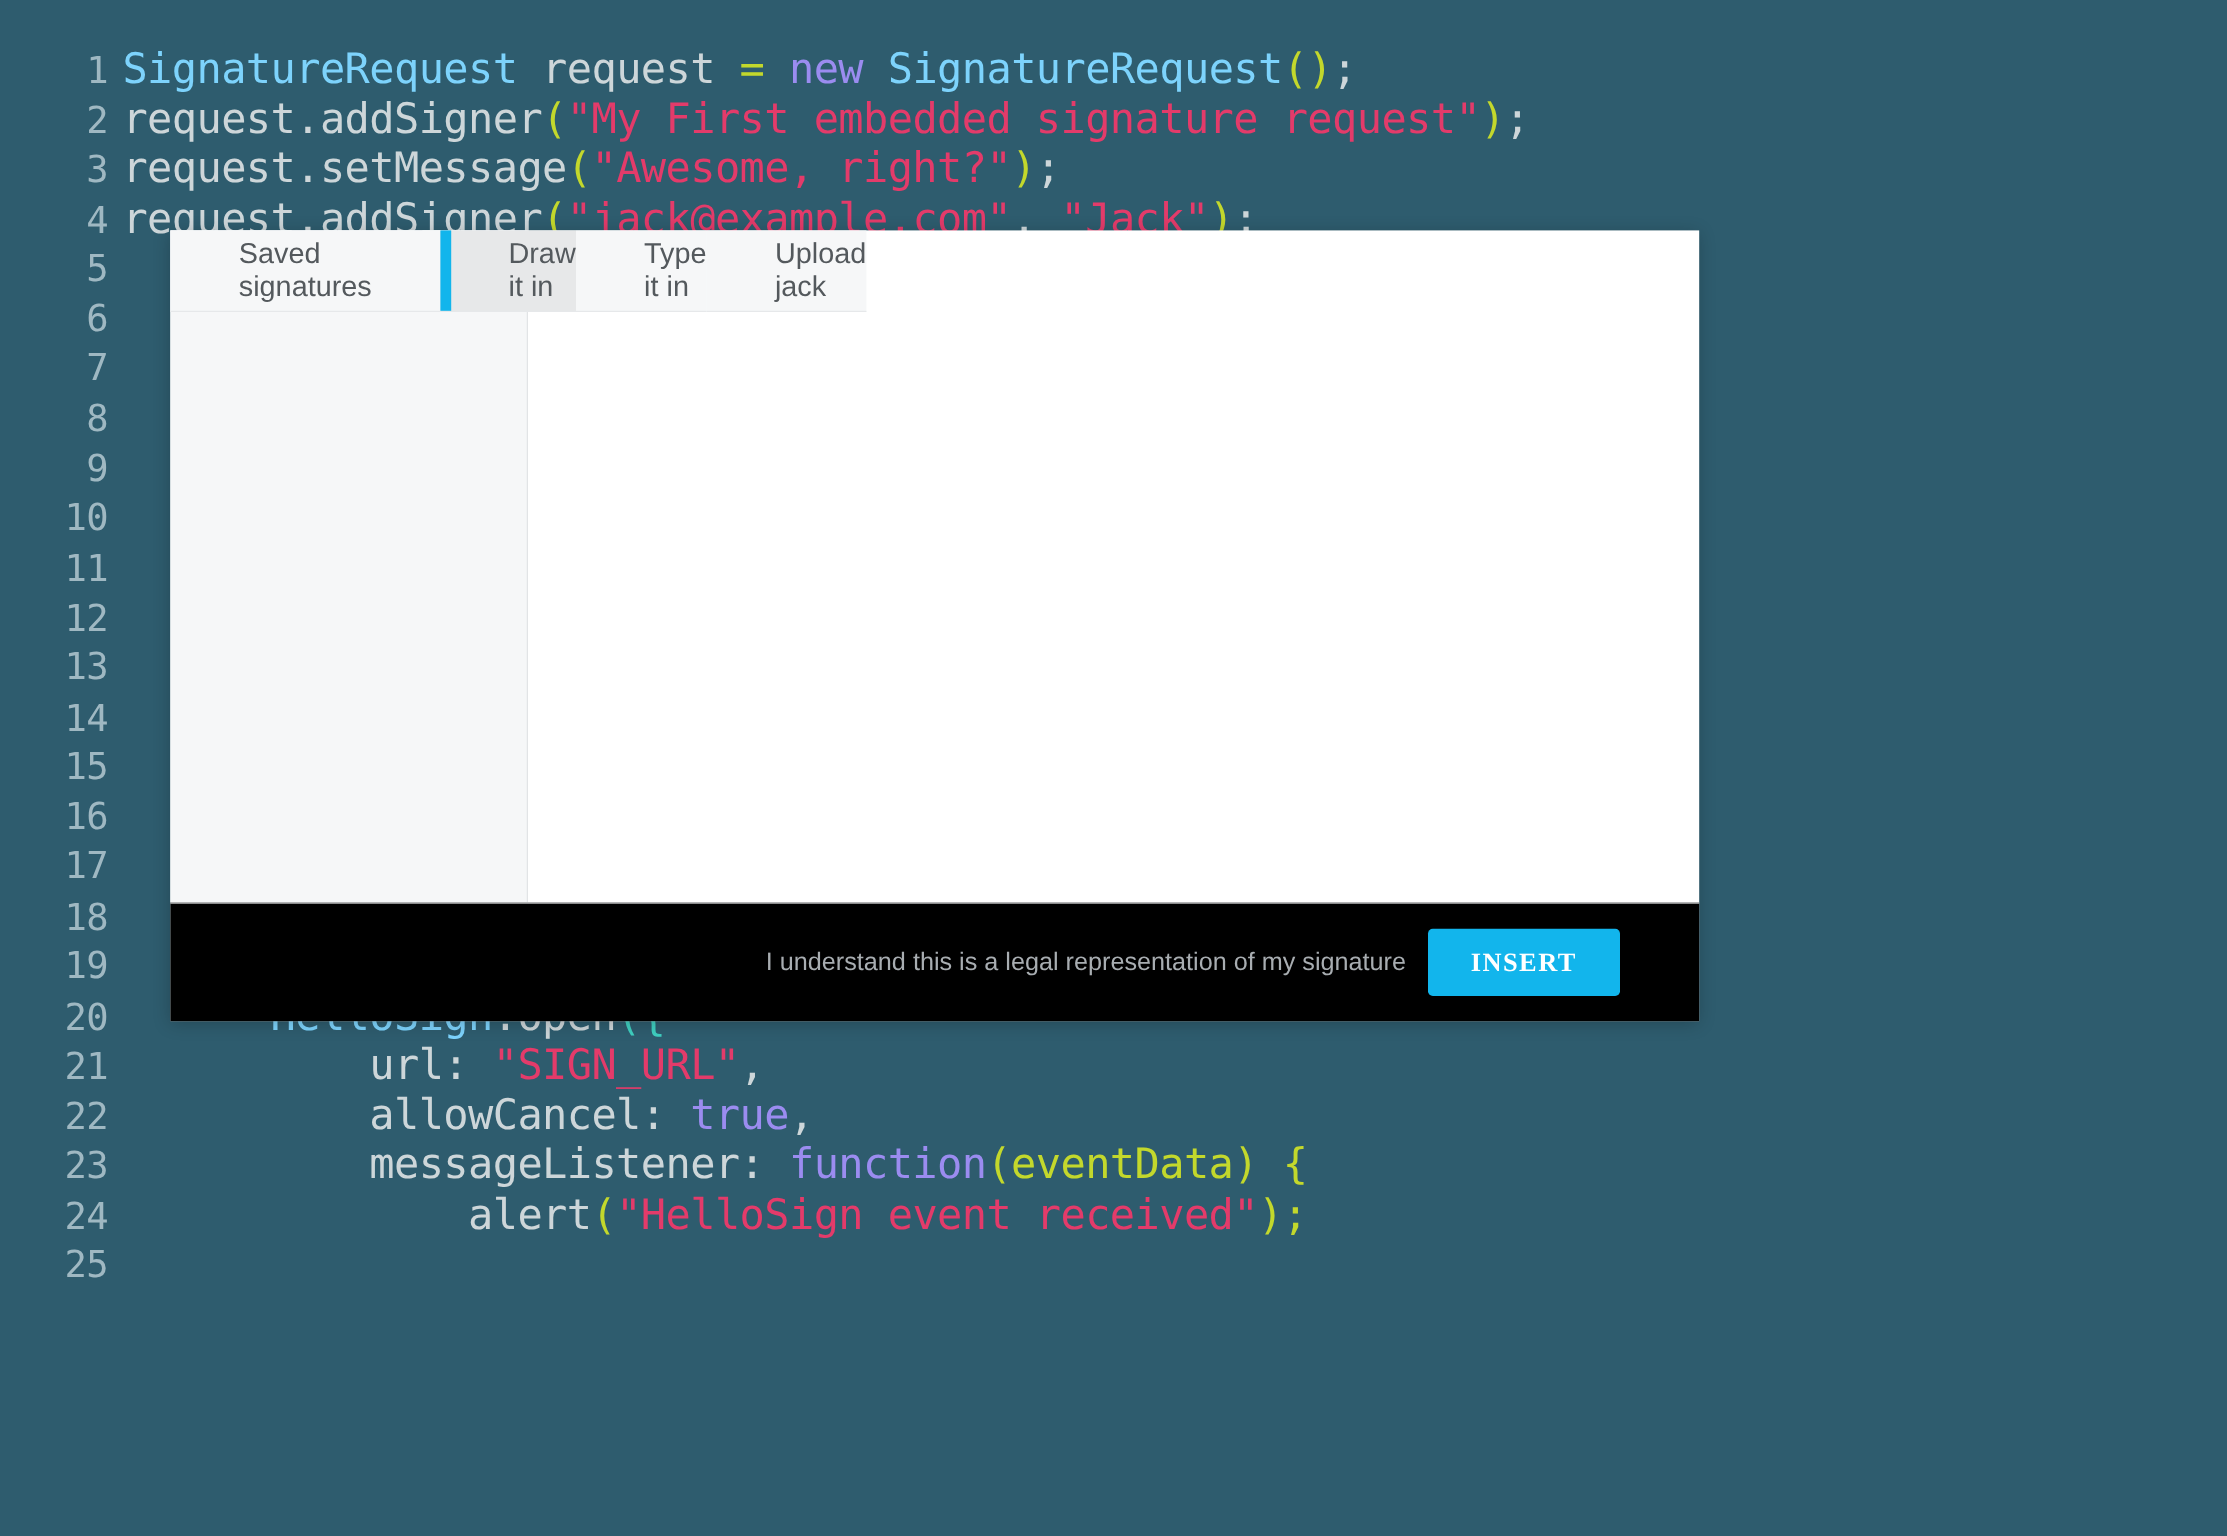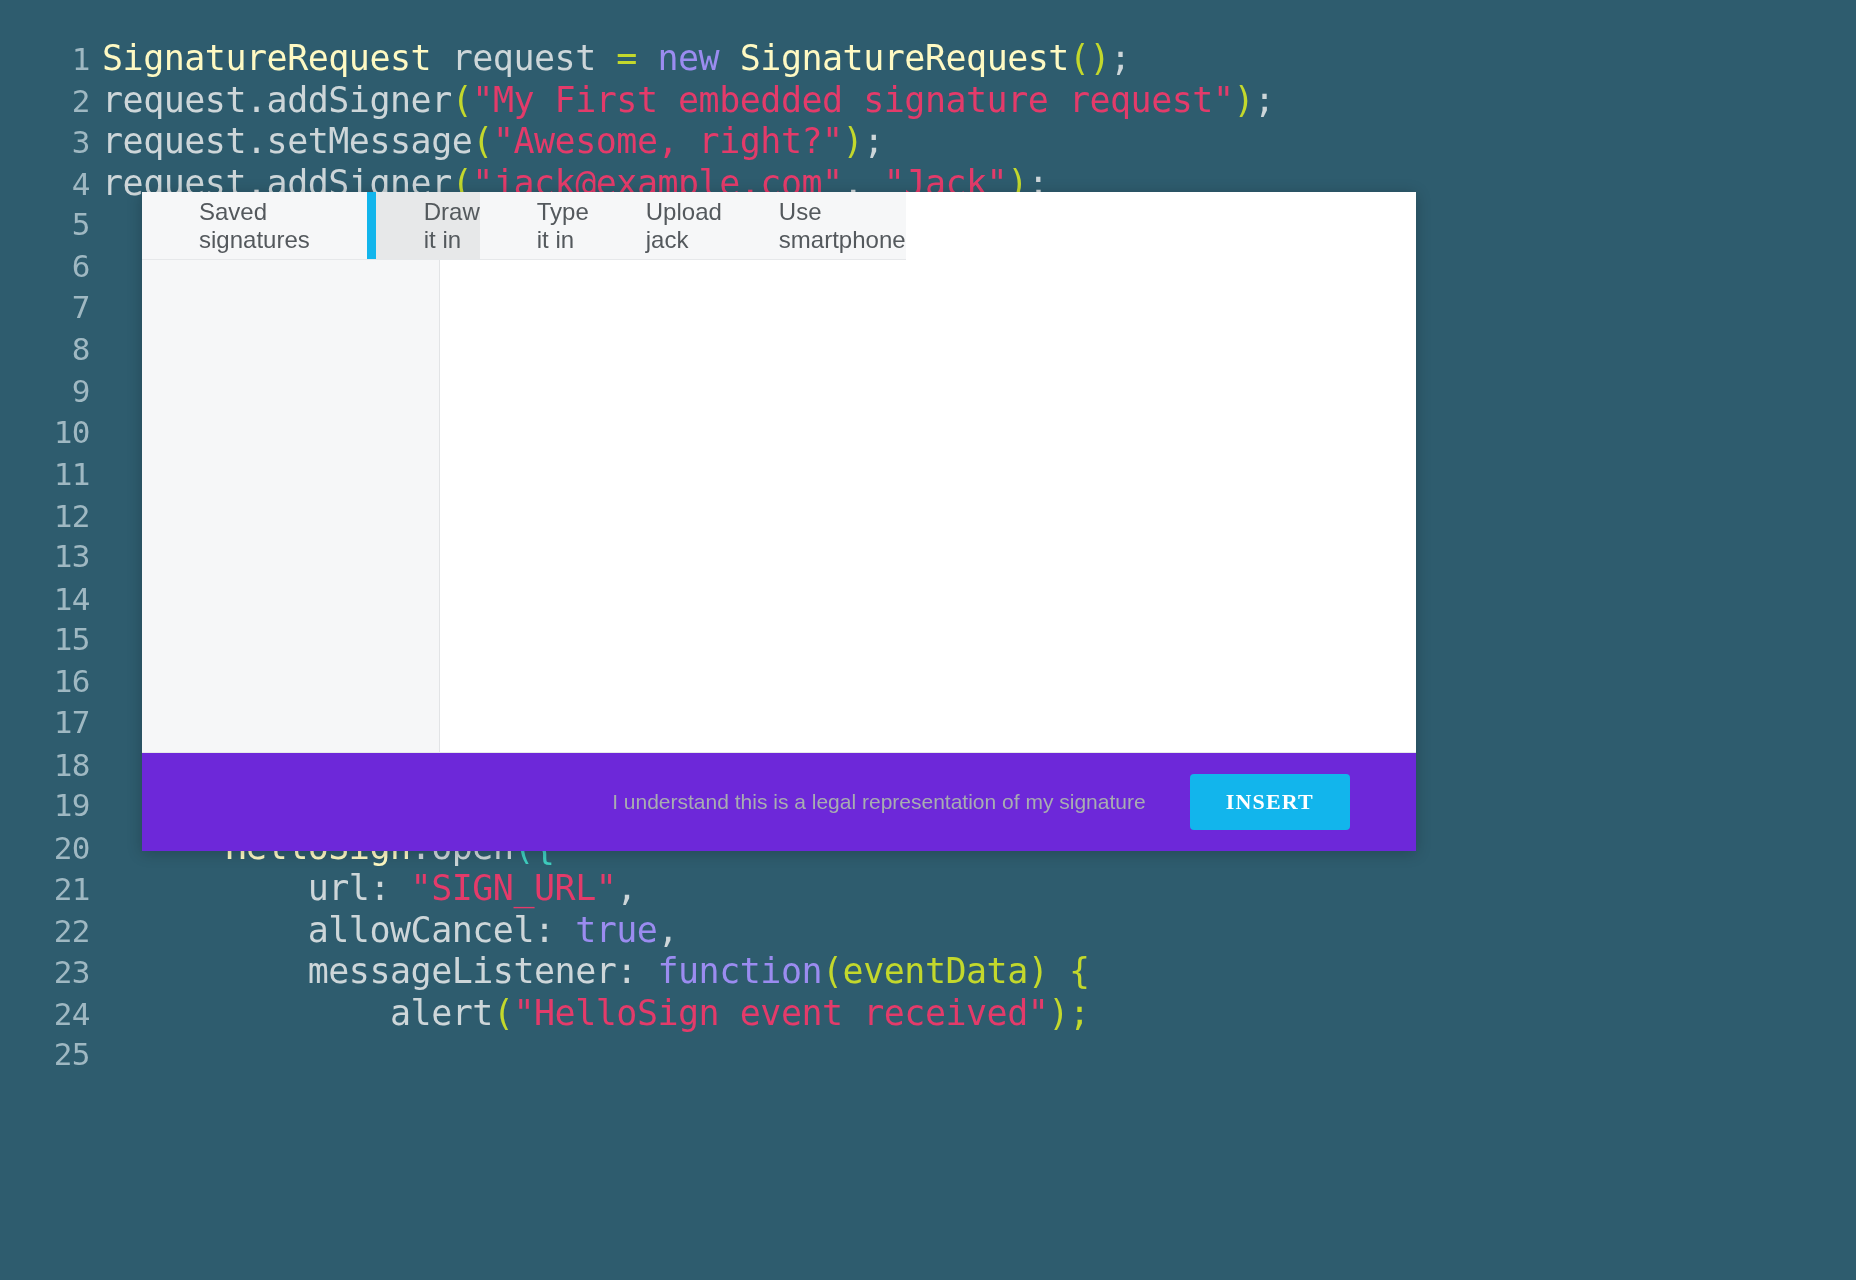--- a/index.html
+++ b/index.html
@@ -31,21 +31,21 @@
     width: 102px;
     flex: 0 0 102px;
     text-align: right;
     color: #9fb8c2;
     font-size: 31px;
     padding-right: 12px;
     font-family: "DejaVu Sans Mono", "Liberation Mono", monospace;
   }
   .code-text { color: #cdd6d9; }
   .tk-plain  { color: #cdd6d9; }
-  .tk-type   { color: #fef9c3; }
+  .tk-type   { color: #7dd3fc; }
   .tk-string { color: #e33b6a; }
   .tk-kw     { color: #9b8cf0; }
   .tk-punc   { color: #c3d82c; }
   .tk-fn     { color: #c3d82c; }
   .tk-cyan   { color: #3fcfc0; }
   .tk-teal   { color: #38c9b9; }
 
   
   #modal {
     position: absolute;
@@ -145,27 +145,27 @@
     font-size: 22px;
     color: #a0a5a9;
     display: inline-block;
     cursor: pointer;
   }
 
   
   .modal-footer {
     height: 99px;
     flex: 0 0 99px;
-    background: #6d28d9;
+    background: #000000;
     border-top: 1px solid #e6e8ea;
     display: flex;
     align-items: center;
     justify-content: flex-end;
     padding-right: 66px;
-    gap: 44px;
+    gap: 18px;
   }
   .legal {
     font-size: 21px;
     color: #a8adb1;
   }
   .insert-btn {
     background: #12b5ec;
     color: #ffffff;
     border: none;
     border-radius: 4px;
@@ -227,23 +227,20 @@
       </div>
 
       <div class="side-item">
         <span>Type it in</span>
       </div>
 
       <div class="side-item">
         <span>Upload jack</span>
       </div>
 
-      <div class="side-item">
-        <span>Use smartphone</span>
-      </div>
 
       <div class="side-fill"></div>
     </div>
 
 
   </div>
 
   <div class="modal-footer">
     <div class="legal">I understand this is a legal representation of my signature</div>
     <button class="insert-btn">INSERT</button>

